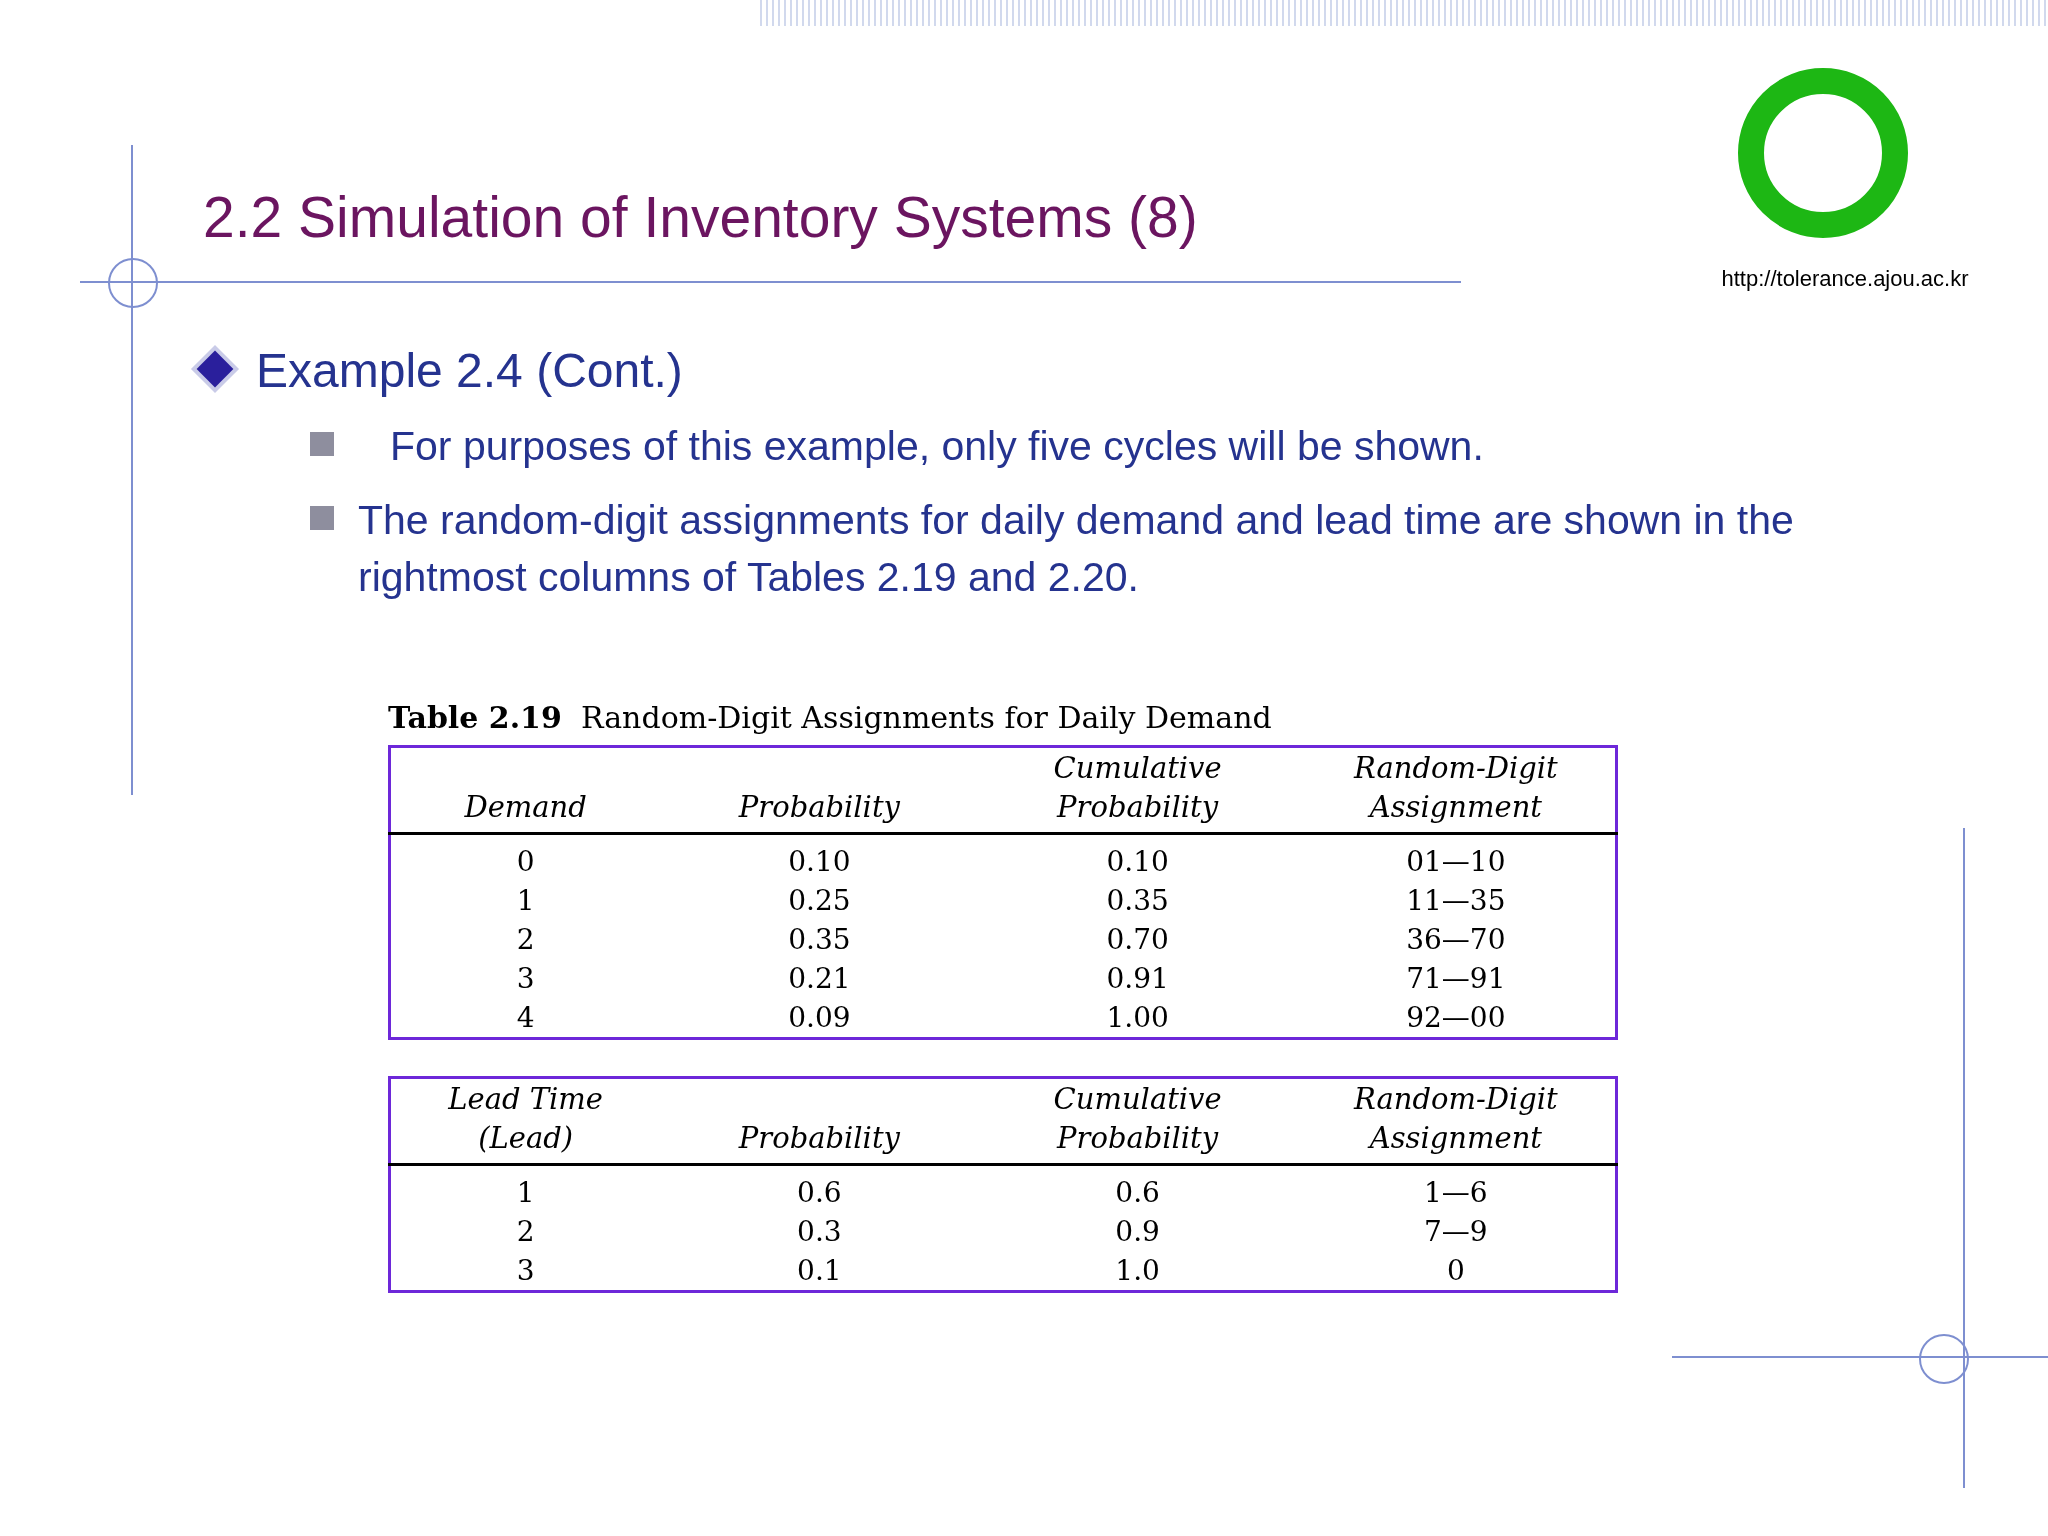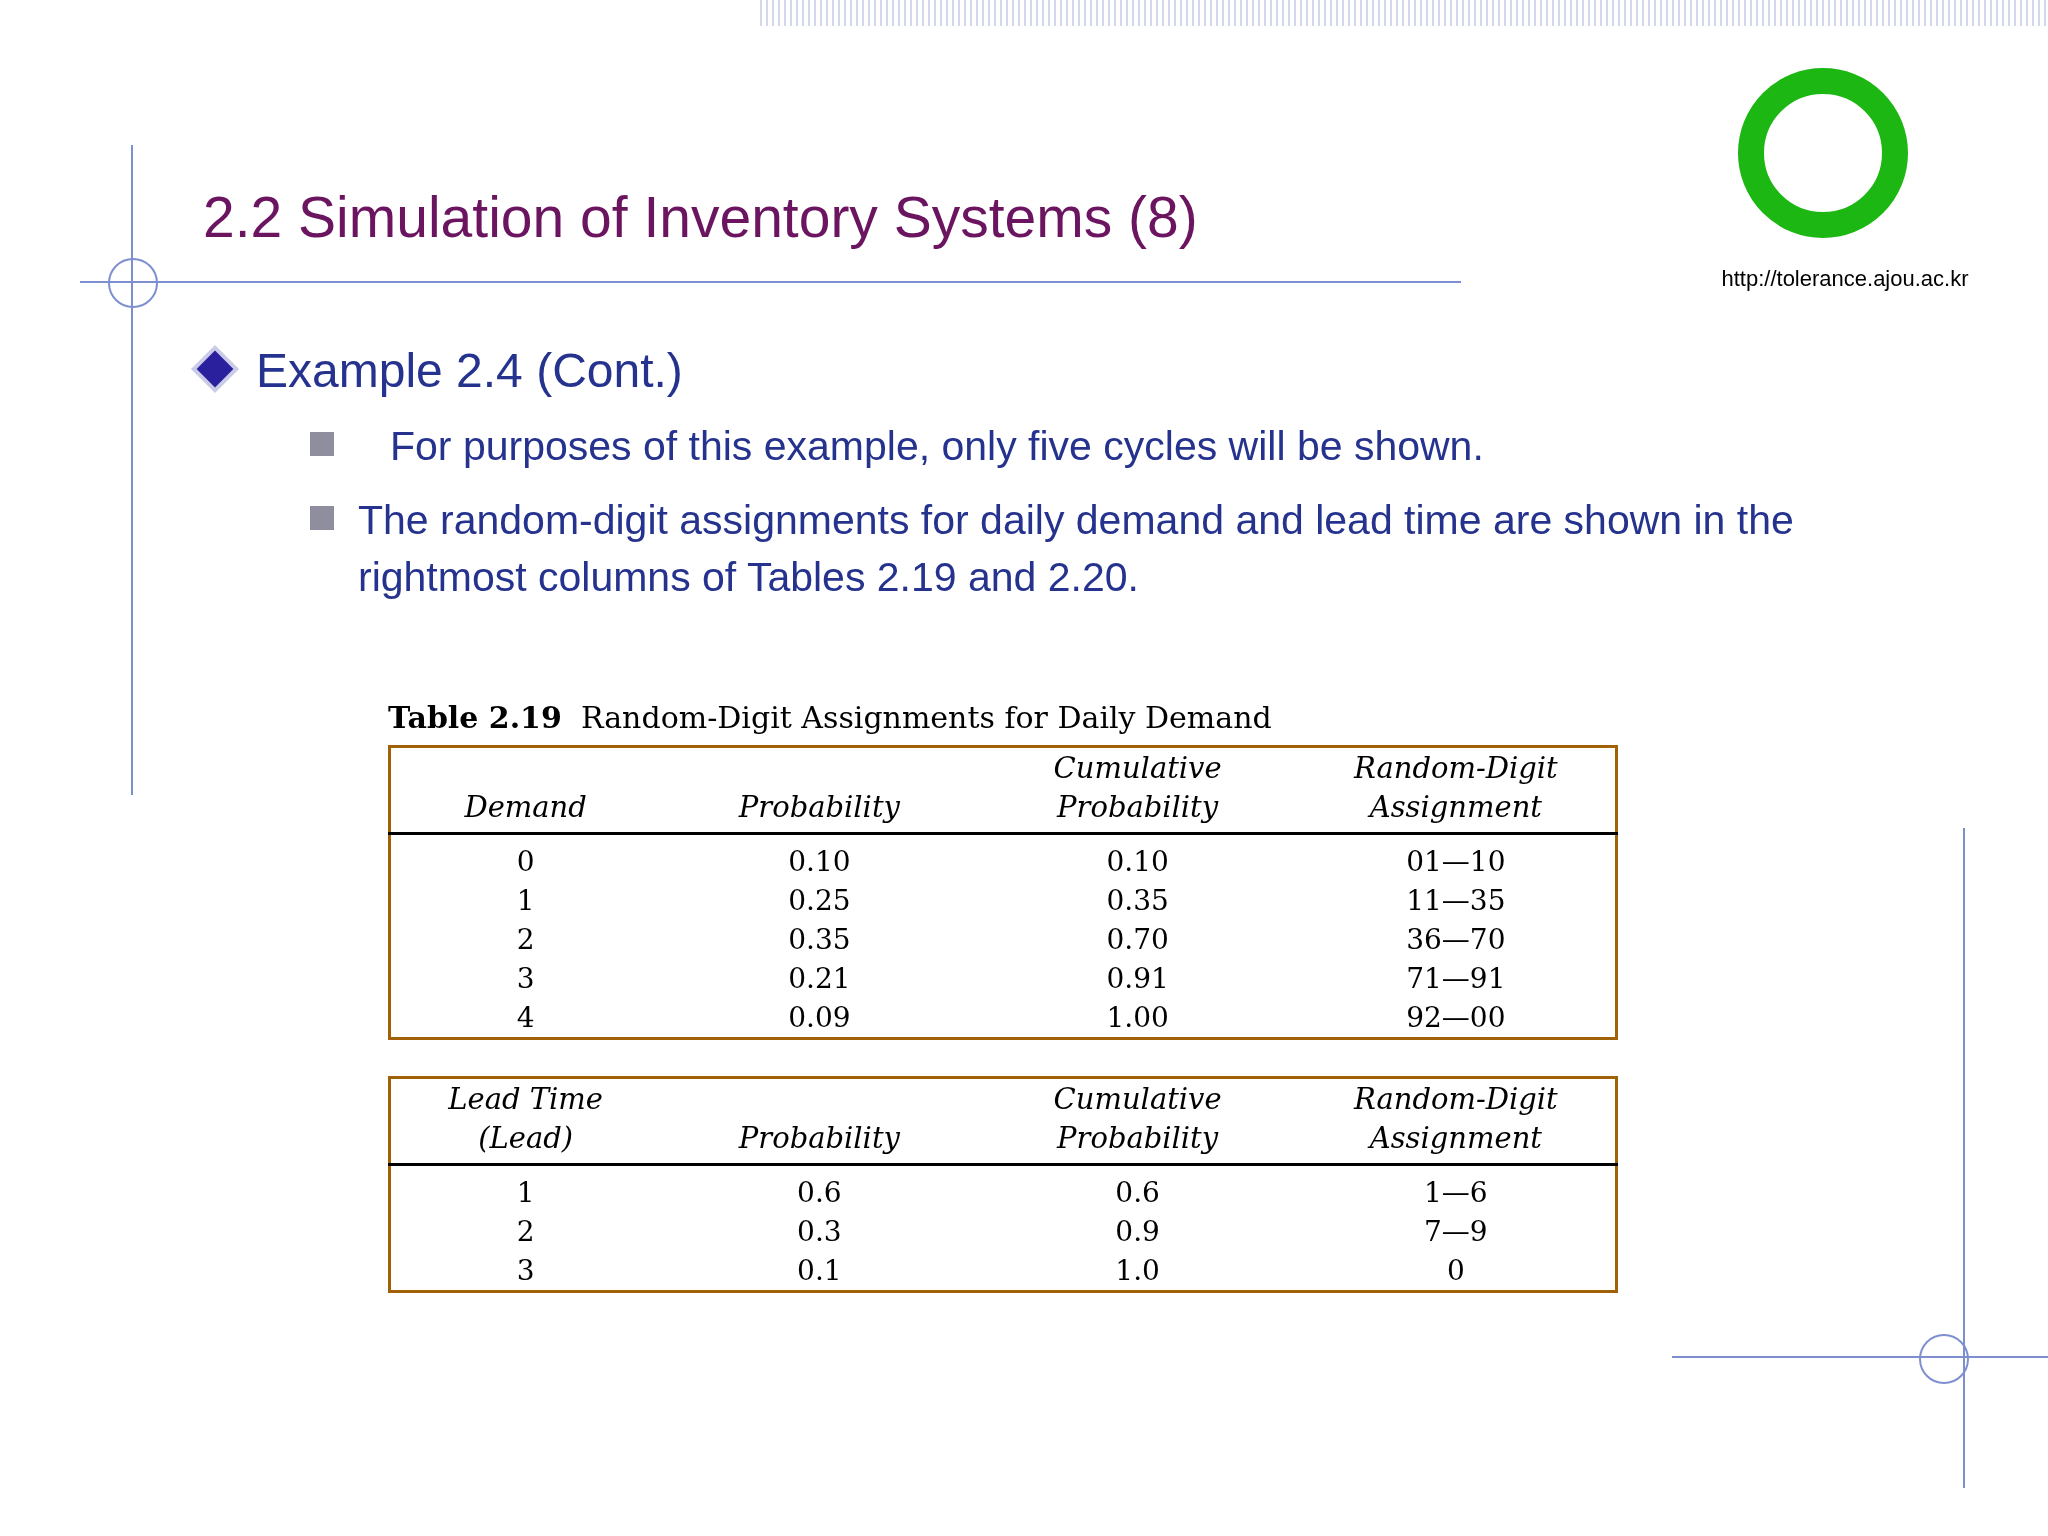--- a/index.html
+++ b/index.html
@@ -203,21 +203,21 @@
     font-size: 30px;
     margin-bottom: 10px;
     white-space: nowrap;
   }
   .tbl-caption span.cap {
     font-weight: bold;
   }
   table.data {
     border-collapse: collapse;
     width: 1230px;
-    border: 3px solid #a16207;
+    border: 3px solid #6d28d9;
     table-layout: fixed;
   }
   table.data th, table.data td {
     text-align: center;
     font-family: "DejaVu Serif", serif;
     font-size: 28px;
     padding: 3px 0;
   }
   table.data thead th {
     font-style: italic;

